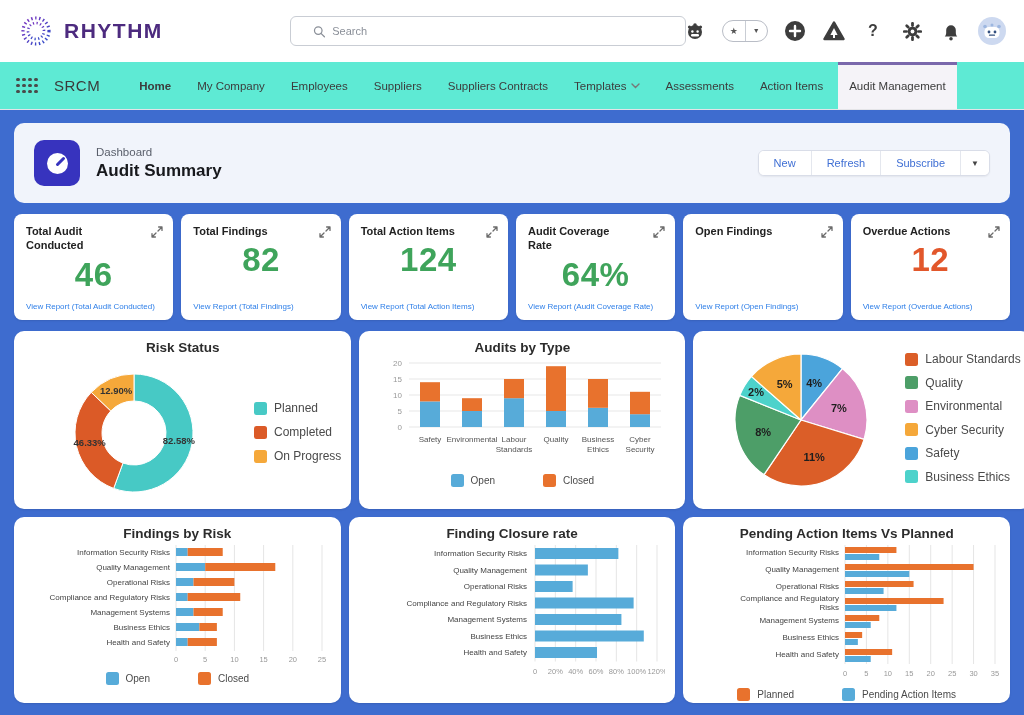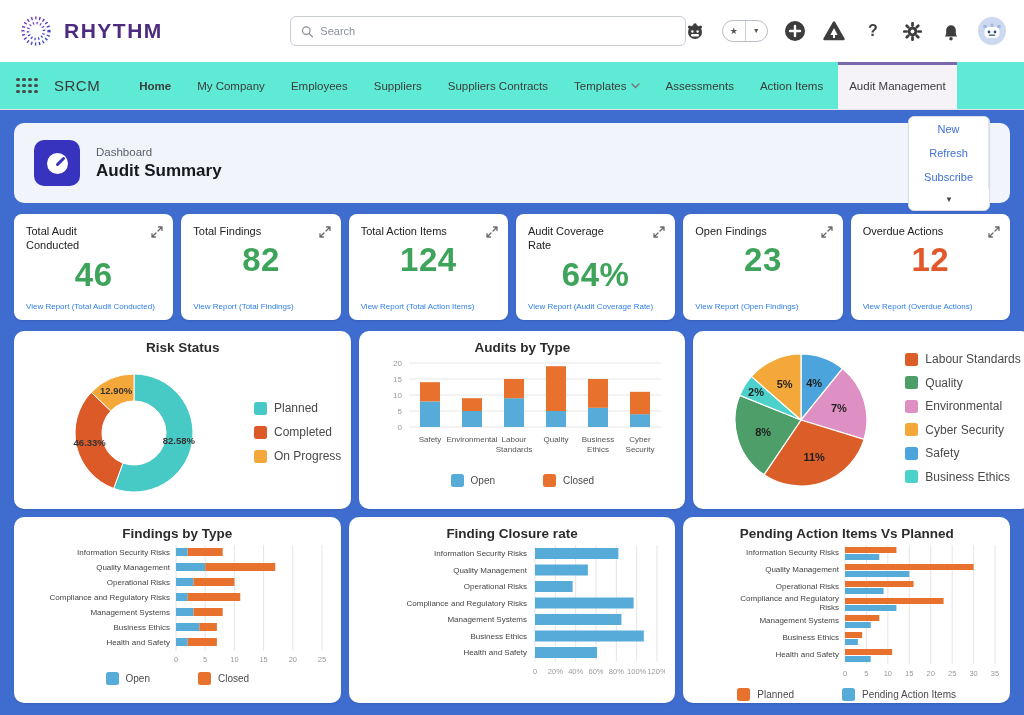--- a/index.html
+++ b/index.html
@@ -3,21 +3,21 @@
 <meta charset="utf-8">
 <style>
   * { margin:0; padding:0; box-sizing:border-box; }
   html,body { width:1024px; height:715px; overflow:hidden; font-family:"Liberation Sans",sans-serif; background:#fff; }
   svg text { font-family:"Liberation Sans",sans-serif; }
 
   
   .top-header { height:62px; background:#fff; display:flex; align-items:center; padding:0 18px; position:relative;gap:8px; }
   .logo { display:flex; align-items:center; gap:10px; cursor:pointer; }
   .logo-text { font-size:21px; font-weight:800; letter-spacing:1.5px; color:#4D2B7F; }
-  .search-wrap { position:absolute; left:290px; top:16px; width:396px; height:30px; border:1px solid #c9cdd4; border-radius:6px; display:flex; align-items:center; padding:0 10px; gap:7px; background:#fff; }
+  .search-wrap { position:absolute; left:290px; top:16px; width:396px; height:30px; border:1px solid #c9cdd4; border-radius:6px; display:flex; align-items:center; padding:0 22px; gap:7px; background:#fff; }
   .search-wrap input { border:none; outline:none; font-size:11px; color:#333; width:100%; background:transparent; }
   .search-wrap input::placeholder { color:#8a8f98; }
   .hdr-icons { margin-left:auto; display:flex; align-items:center; gap:15px; }
   .hicon { display:flex; align-items:center; justify-content:center; width:24px; height:24px; cursor:pointer; color:#3d3d3d; }
   .pill { width:46px; height:22px; border:1px solid #b9bdc6; border-radius:11px; display:flex; align-items:center; cursor:pointer; }
   .pill .half { flex:1; text-align:center; font-size:9px; color:#555; line-height:20px; }
   .pill .half + .half { border-left:1px solid #c9cdd4; font-size:7px; }
   .qmark { font-size:16px; font-weight:800; color:#3d3d3d; }
   .avatar { width:28px; height:28px; border-radius:50%; background:#cdd9f0; display:flex; align-items:center; justify-content:center; }
 
@@ -31,28 +31,28 @@
   .nav-item.active { background:#F5F3F8; border-top:3px solid #7A68AC; font-weight:400; }
   .nav-item.first { font-weight:600;text-align:right; }
 
   
   .main { background:#3E6CCF; height:605px; padding:13px 14px; }
 
   .dash-header { background:#F1F4FB; border-radius:10px; height:80px; display:flex; align-items:center; gap:16px; padding:0 20px; margin-bottom:11px; }
   .dash-tile { width:46px; height:46px; border-radius:10px; background:#3733BE; display:flex; align-items:center; justify-content:center; }
   .dash-breadcrumb { font-size:11.5px; color:#5a5f6b; margin-bottom:3px; }
   .dash-title { font-size:17px; font-weight:700; color:#17181c; }
-  .dash-actions { margin-left:auto; display:flex; border:1px solid #D9DDE8; border-radius:6px; background:#fff; overflow:hidden; box-shadow:0 1px 2px rgba(0,0,0,.06);flex-direction:column; }
+  .dash-actions { margin-left:auto; display:flex; border:1px solid #D9DDE8; border-radius:6px; background:#fff; overflow:hidden; box-shadow:0 1px 2px rgba(0,0,0,.06); }
   .dash-btn { padding:6px 15px; font-size:11px; color:#3F6FD4; background:#fff; border:none; border-right:1px solid #E4E7EE; cursor:pointer; }
   .dash-btn.caret { border-right:none; color:#444; font-size:8px; padding:6px 10px; }
 
   
   .kpi-row { display:flex; gap:8px; margin-bottom:11px; }
   .kpi-card { flex:1; background:#fff; border-radius:8px; height:106px; position:relative; padding:10px 12px; box-shadow:0 1px 2px rgba(0,0,0,.10); }
-  .kpi-title { font-size:11px; line-height:1.3; font-weight:400; color:#222; width:100px; }
+  .kpi-title { font-size:11px; line-height:1.3; font-weight:700; color:#222; width:100px; }
   .kpi-expand { position:absolute; top:10px; right:10px; cursor:pointer; }
   .kpi-value { text-align:center; font-size:33px; font-weight:600; margin-top:3px; letter-spacing:.5px; }
   .kpi-link { position:absolute; left:12px; bottom:9px; font-size:8px; color:#2E7FE8; cursor:pointer; white-space:nowrap; }
 
   
   .chart-row { display:flex; gap:8px; margin-bottom:8px; }
   .chart-card { flex:1; background:#fff; border-radius:10px; padding:9px 10px 6px; box-shadow:0 1px 2px rgba(0,0,0,.10); position:relative; }
   .row1 .chart-card { height:178px; }
   .row2 .chart-card { height:186px; }
   .chart-title { text-align:center; font-size:13.5px; font-weight:700; color:#2c2c2c; margin-bottom:2px; }
@@ -272,21 +272,20 @@
         <div class="kpi-value" style="color: rgb(63, 164, 91);">64%</div>
         <div class="kpi-link">View Report (Audit Coverage Rate)</div>
       </div>
       <div class="kpi-card">
         <div class="kpi-title">Open Findings</div>
         <span class="kpi-expand"><svg width="12" height="12" viewBox="0 0 12 12">
             <g stroke="#6b6b6b" stroke-width="1.3" fill="none" stroke-linecap="round">
               <path d="M7 5 L11 1 M11 1 H7.6 M11 1 V4.4 M5 7 L1 11 M1 11 H4.4 M1 11 V7.6"></path>
             </g>
           </svg></span>
-        <div class="kpi-value" style="color: rgb(63, 164, 91);">23</div>
         <div class="kpi-link">View Report (Open Findings)</div>
       </div>
       <div class="kpi-card">
         <div class="kpi-title">Overdue Actions</div>
         <span class="kpi-expand"><svg width="12" height="12" viewBox="0 0 12 12">
             <g stroke="#6b6b6b" stroke-width="1.3" fill="none" stroke-linecap="round">
               <path d="M7 5 L11 1 M11 1 H7.6 M11 1 V4.4 M5 7 L1 11 M1 11 H4.4 M1 11 V7.6"></path>
             </g>
           </svg></span>
         <div class="kpi-value" style="color: rgb(226, 87, 43);">12</div>
@@ -409,21 +408,21 @@
               <span class="sw" style="background: rgb(77, 210, 203);"></span>
               <span>Business Ethics</span>
             </div>
           </div>
       </div>
     </div>
   </div>
 
   <div class="chart-row row2">
     <div class="chart-card">
-      <div class="chart-title">Findings by Type</div>
+      <div class="chart-title">Findings by Risk</div>
       <svg width="306" height="124">
           <line x1="152" y1="2" x2="152" y2="108" stroke="#e5e5e5" stroke-width="1"></line>
           <text x="152" y="119" font-size="7.5" fill="#999" text-anchor="middle" font-weight="400">0</text>
           <line x1="181.2" y1="2" x2="181.2" y2="108" stroke="#e5e5e5" stroke-width="1"></line>
           <text x="181.2" y="119" font-size="7.5" fill="#999" text-anchor="middle" font-weight="400">5</text>
           <line x1="210.4" y1="2" x2="210.4" y2="108" stroke="#e5e5e5" stroke-width="1"></line>
           <text x="210.4" y="119" font-size="7.5" fill="#999" text-anchor="middle" font-weight="400">10</text>
           <line x1="239.6" y1="2" x2="239.6" y2="108" stroke="#e5e5e5" stroke-width="1"></line>
           <text x="239.6" y="119" font-size="7.5" fill="#999" text-anchor="middle" font-weight="400">15</text>
           <line x1="268.8" y1="2" x2="268.8" y2="108" stroke="#e5e5e5" stroke-width="1"></line>

